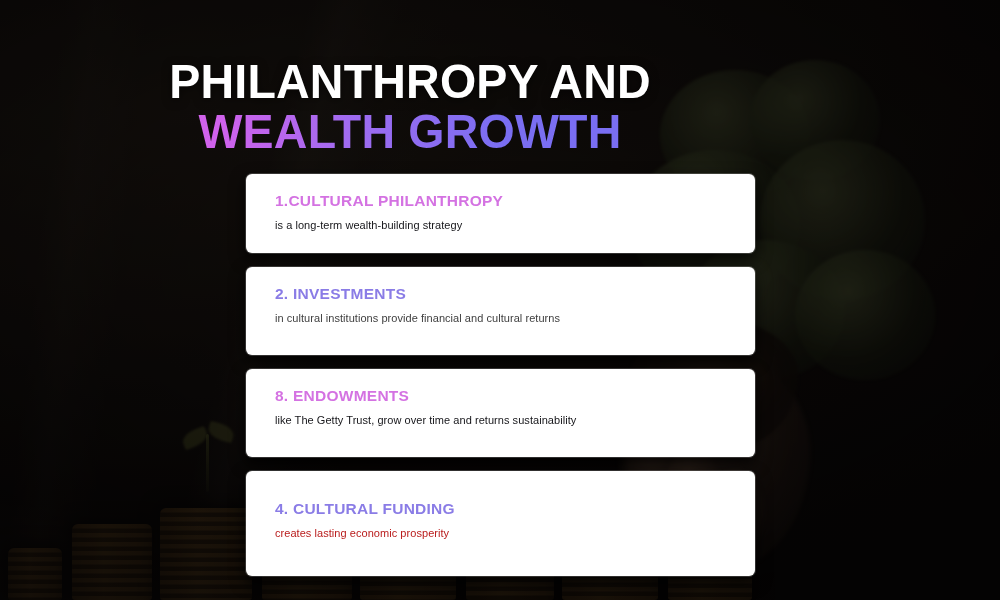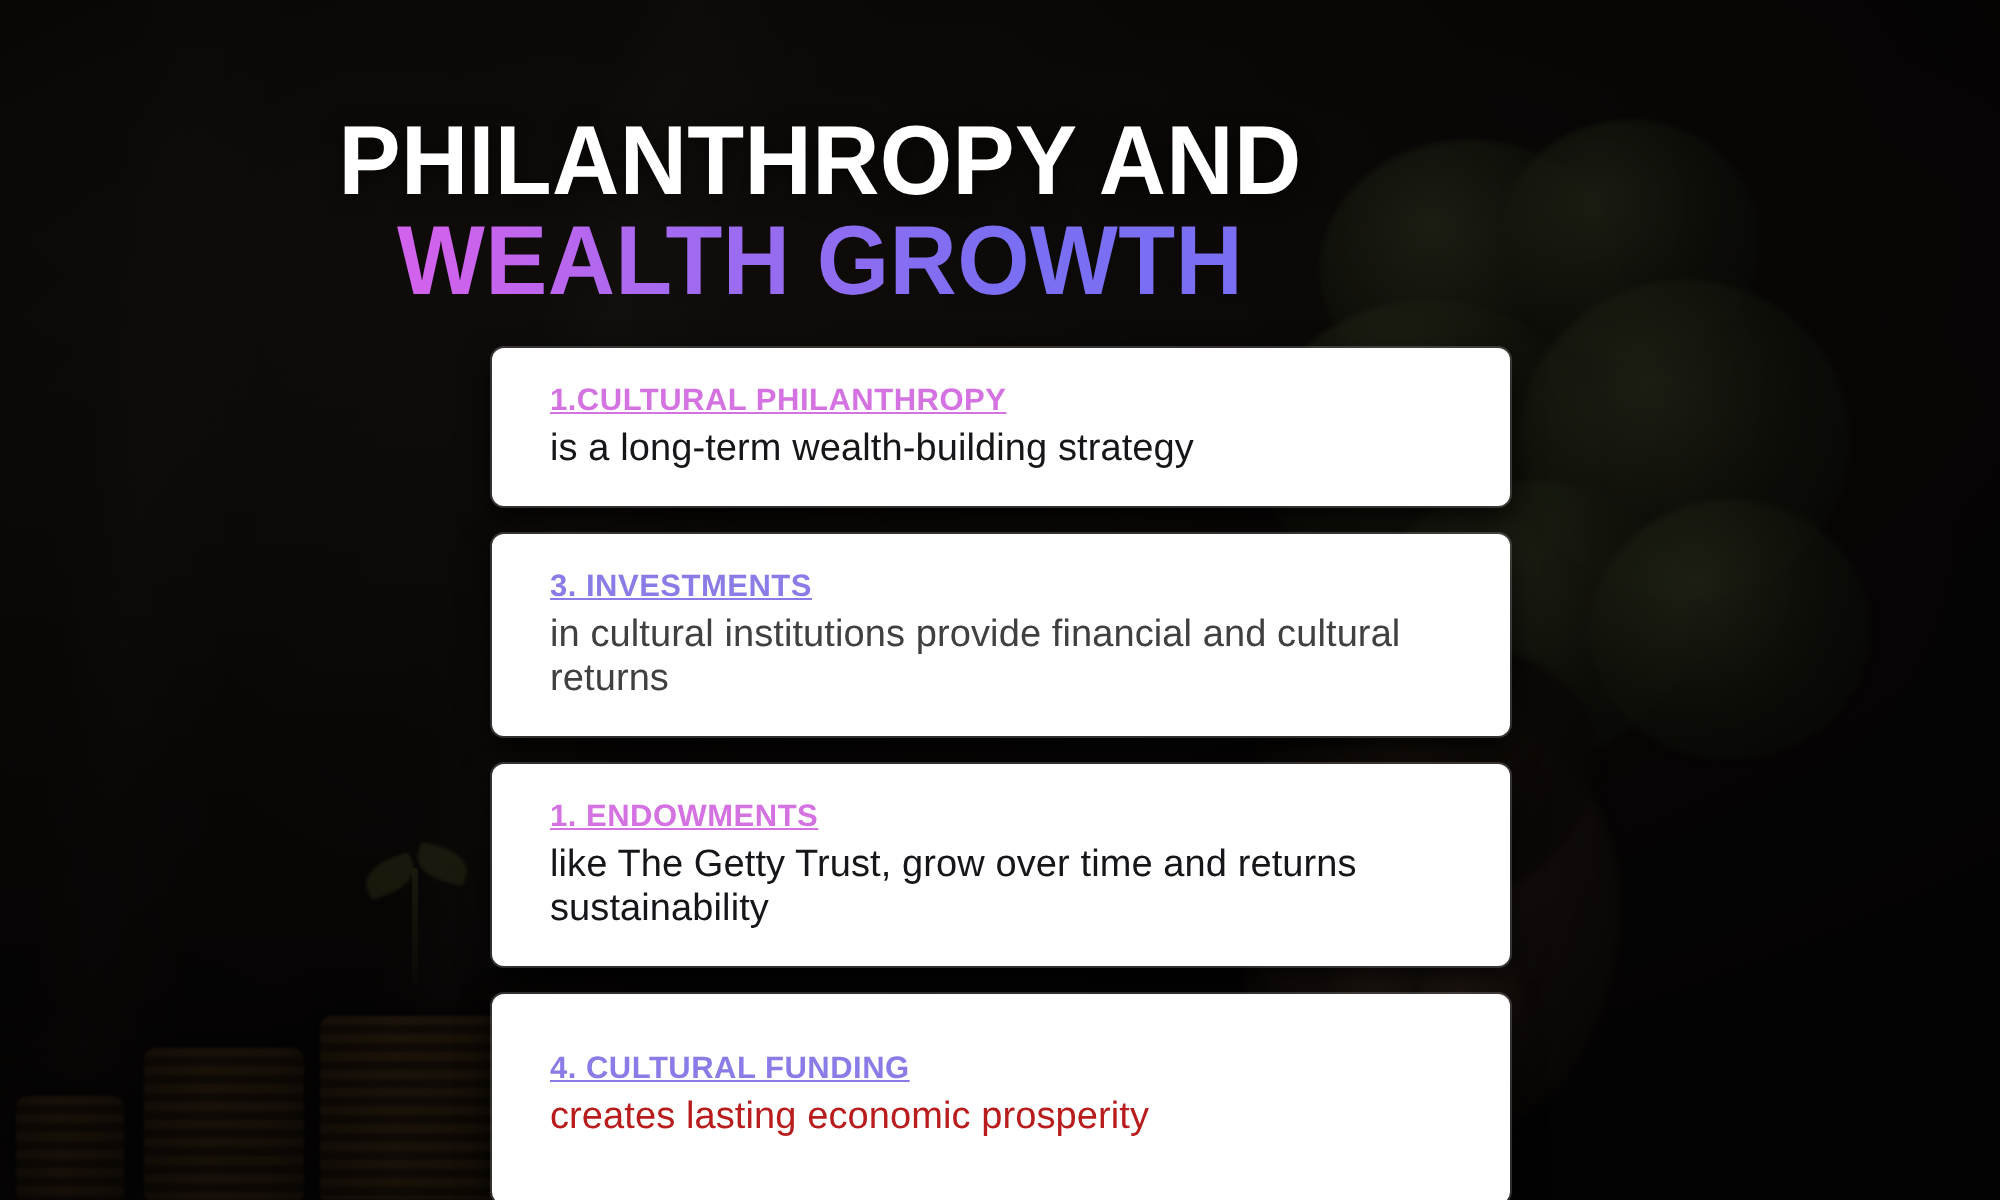--- a/index.html
+++ b/index.html
@@ -163,25 +163,24 @@
   .card.c3 { min-height:88px; }
   .card.c4 { min-height:80px; padding-top:28px; padding-bottom:32px; margin-bottom:0; }
 
   .card-heading {
     font-family:"Liberation Sans", sans-serif;
     font-weight:bold;
     font-size:15.5px;
     letter-spacing:0.25px;
     line-height:19px;
     margin-bottom:4px;
-    text-decoration:underline;
   }
   .card-body {
     font-family:"Liberation Sans", sans-serif;
-    font-size:19px;
+    font-size:11px;
     line-height:22px;
     color:#16161a;
     letter-spacing:0.05px;
     max-width:430px;
   }
 </style>
 </head>
 <body>
 
 <div id="slide" style="background-color: rgb(12, 10, 9);">
@@ -233,26 +232,26 @@
   </div>
 
   <div class="cards">
 
     <div class="card c1">
       <div class="card-heading" style="color:#d472e2;">1.CULTURAL PHILANTHROPY</div>
       <div class="card-body" style="color: rgb(22, 22, 26);">is a long-term wealth-building strategy</div>
     </div>
 
     <div class="card c2">
-      <div class="card-heading" style="color:#8a7ce6;">3. INVESTMENTS</div>
+      <div class="card-heading" style="color:#8a7ce6;">2. INVESTMENTS</div>
       <div class="card-body" style="color: #404040;">in cultural institutions provide financial and cultural returns</div>
     </div>
 
     <div class="card c3">
-      <div class="card-heading" style="color:#d472e2;">1. ENDOWMENTS</div>
+      <div class="card-heading" style="color:#d472e2;">8. ENDOWMENTS</div>
       <div class="card-body" style="color: rgb(22, 22, 26);">like The Getty Trust, grow over time and returns sustainability</div>
     </div>
 
     <div class="card c4">
       <div class="card-heading" style="color:#8a7ce6;">4. CULTURAL FUNDING</div>
       <div class="card-body" style="color: #b91c1c;">creates lasting economic prosperity</div>
     </div>
 
   </div>
 </div>

